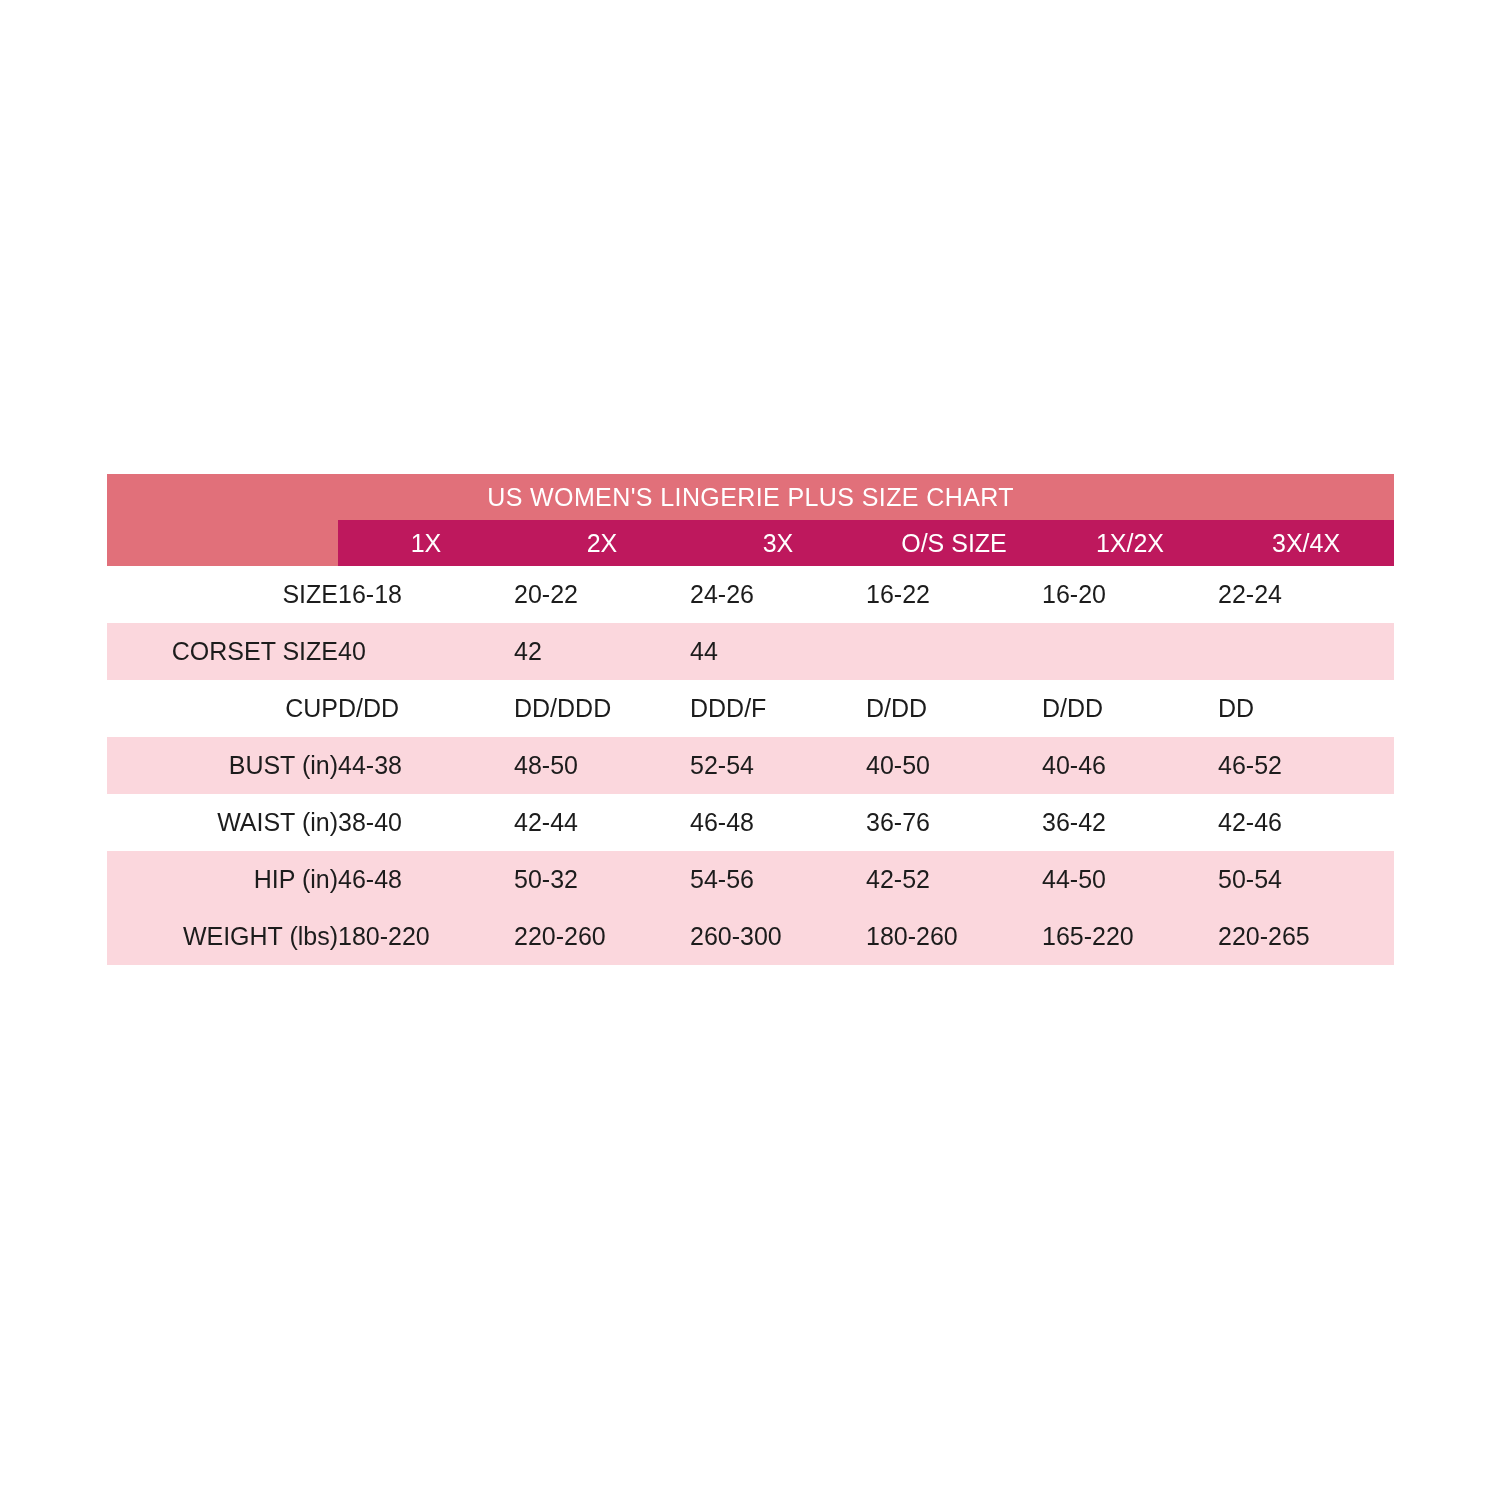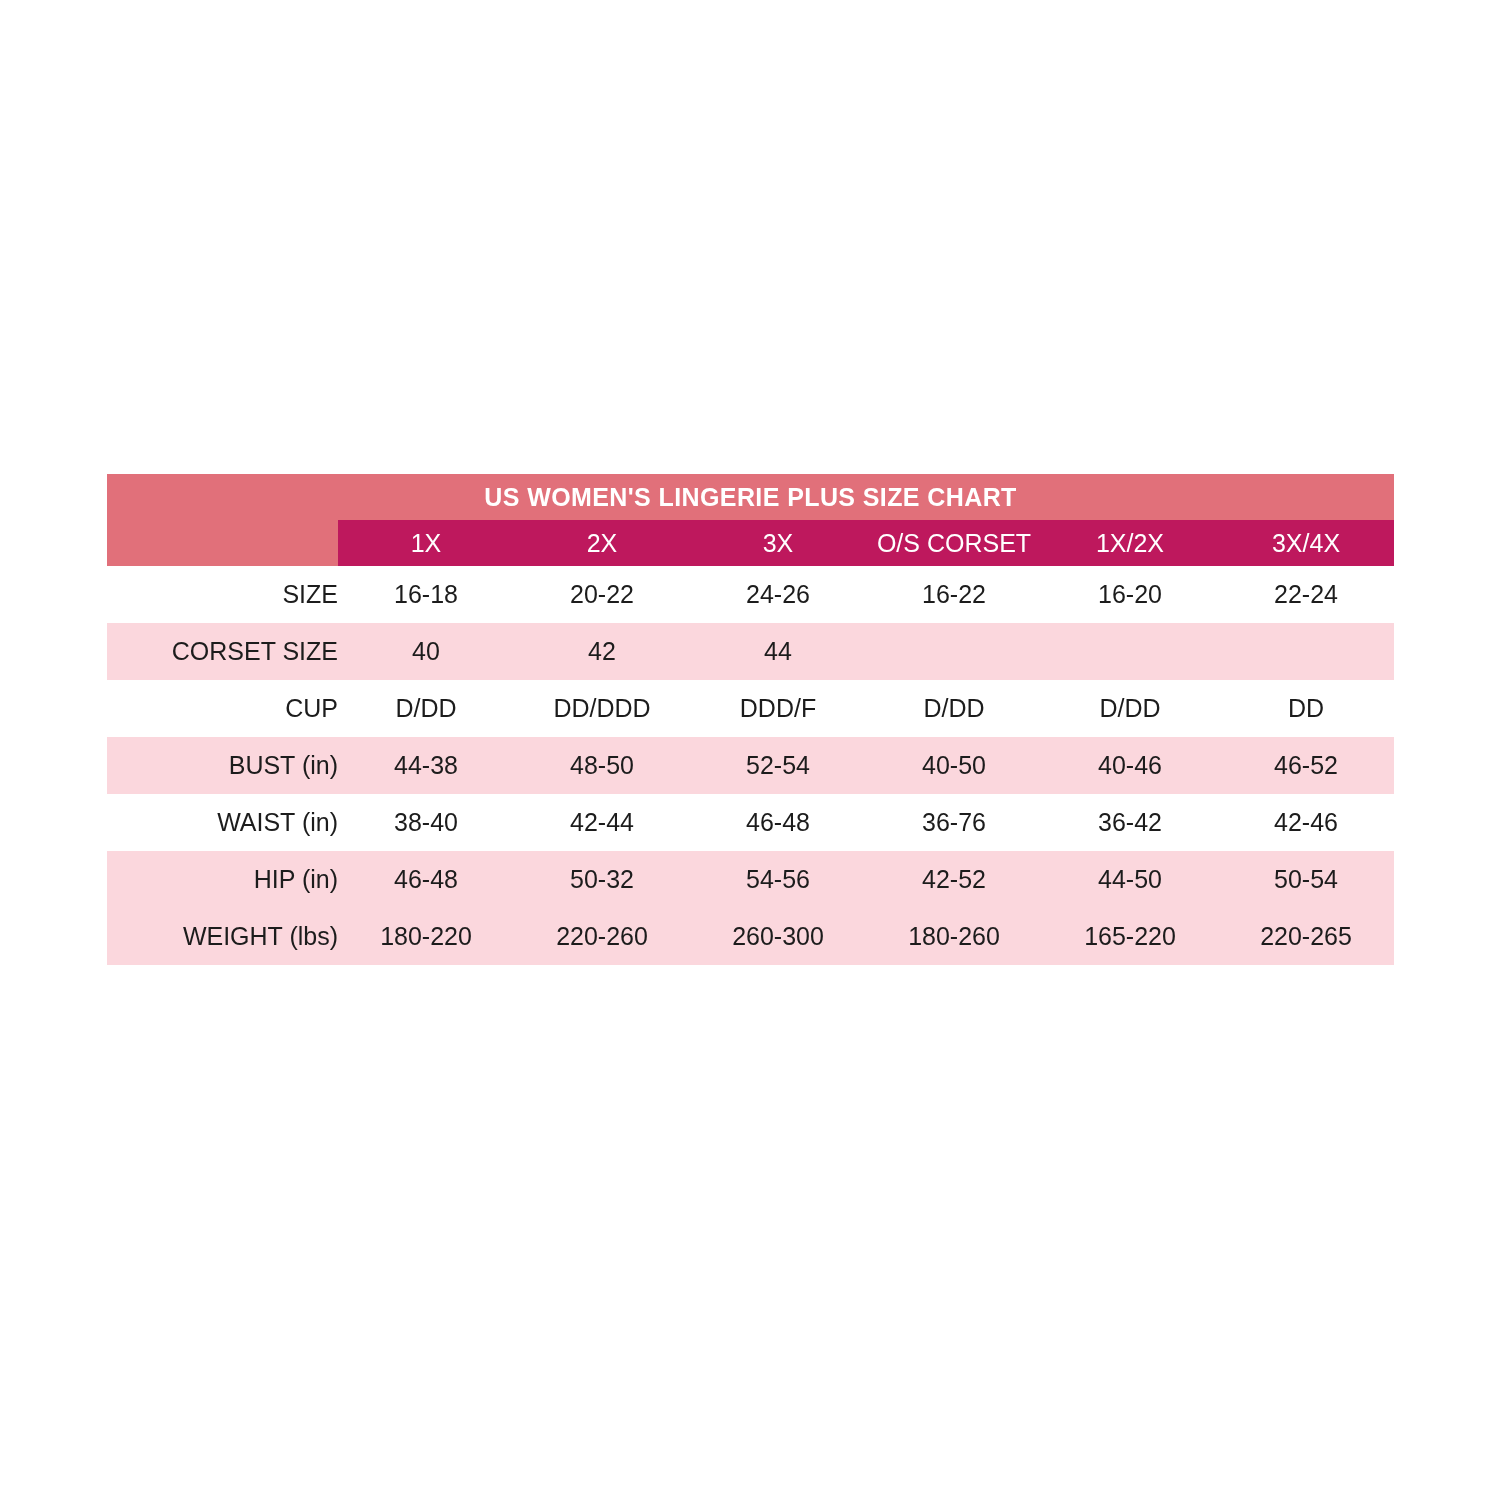--- a/index.html
+++ b/index.html
@@ -42,39 +42,38 @@
   col.c-size  { width: 176px; }
 
   .title-row td {
     background: #e1707a;
     color: #ffffff;
     text-align: center;
     font-size: 25px;
     letter-spacing: 0.4px;
     height: 46px;
     vertical-align: middle;
-    font-weight: 700;
+    font-weight: 400;
   }
   .header-row td {
     background: #be185d;
     color: #ffffff;
     text-align: center;
     font-size: 25px;
     height: 46px;
     vertical-align: middle;
     font-weight: 400;
   }
   .header-row td.blank-label {
     background: #e1707a;
   }
 
   tr.data-row td {
     height: 57px;
     vertical-align: middle;
-    text-align: center;
     font-size: 25px;
     color: #1c1c1c;
     font-weight: 400;
   }
   tr.data-row td.rowlabel {
     text-align: right;
     font-size: 25px;
     color: #1c1c1c;
   }
   tr.row-alt td {
@@ -101,21 +100,21 @@
       </colgroup>
       <tbody>
         <tr class="title-row">
           <td colspan="7">US WOMEN'S LINGERIE PLUS SIZE CHART</td>
         </tr>
         <tr class="header-row">
           <td class="blank-label"></td>
           <td>1X</td>
           <td>2X</td>
           <td>3X</td>
-          <td>O/S CORSET</td>
+          <td>O/S SIZE</td>
           <td>1X/2X</td>
           <td>3X/4X</td>
         </tr>
 
         <tr class="data-row row-plain">
           <td class="rowlabel">SIZE</td>
           <td>16-18</td>
           <td>20-22</td>
           <td>24-26</td>
           <td>16-22</td>

